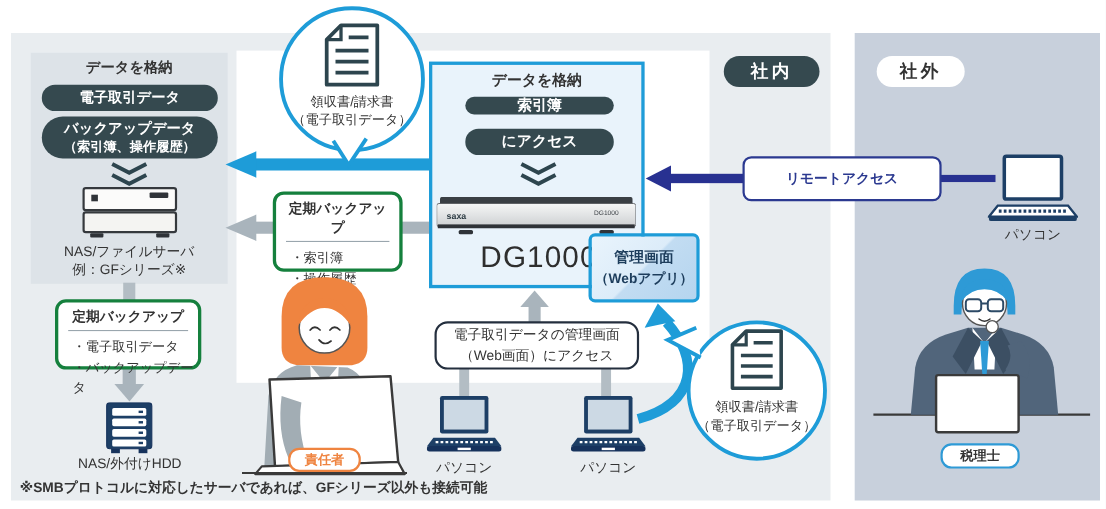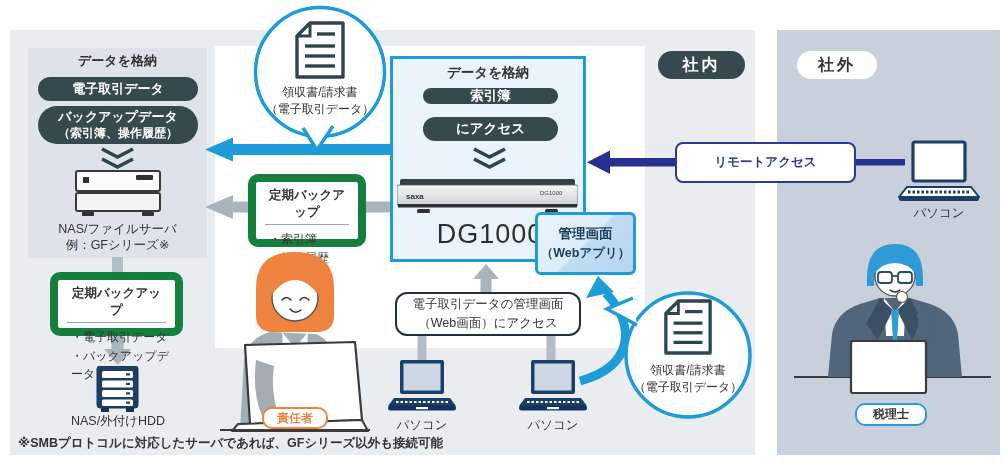--- a/index.html
+++ b/index.html
@@ -16,21 +16,21 @@
   .pill-dark{background:#35494f;color:#fff;font-weight:bold;text-align:center;
              display:flex;flex-direction:column;justify-content:center;line-height:1.25;}
   .ttl{font-weight:bold;font-size:13px;text-align:center;color:#333;}
   .zone-pill{height:28px;border-radius:14px;font-weight:bold;font-size:16px;letter-spacing:3px;
              display:flex;align-items:center;justify-content:center;}
   .navy-box{background:#fff;border:2.5px solid #2b3990;border-radius:8px;color:#2b3990;
             font-weight:bold;font-size:12.5px;text-align:center;line-height:1.35;
             display:flex;flex-direction:column;justify-content:center;}
   .dark-box{background:#fff;border:2.5px solid #242f3e;border-radius:12px;font-size:12.5px;
             text-align:center;line-height:1.5;display:flex;flex-direction:column;justify-content:center;font-weight:500;}
-  .bk-box{background:#fff;border:8px solid #15803d;border-radius:10px;font-size:12px;}
+  .bk-box{background:#fff;border:3px solid #15803d;border-radius:10px;font-size:12px;}
   .bk-title{font-weight:bold;font-size:12.5px;text-align:center;padding:5px 0 3px 0;
             border-bottom:1px solid #9aa6ae;margin:0 9px;}
   .bk-items{padding:5px 0 0 13px;line-height:1.55;}
   .lbl{font-size:12.5px;text-align:center;color:#333;line-height:1.3;}
   .bubble-text{font-size:12px;text-align:center;color:#333;line-height:1.4;font-weight:500;}
   .dgbox{left:390px;top:56px;width:196px;height:206px;background:#e9f3fb;border:3px solid #1e9cd8;box-sizing:border-box;}
   .adminbox{left:535px;top:212px;width:101px;height:63px;box-sizing:border-box;border:3px solid #1e9cd8;border-radius:6px;
             background:linear-gradient(135deg,#e9f4fc 0%,#dcecf9 49%,#c2dcf2 51%,#b5d5ef 100%);
             display:flex;flex-direction:column;justify-content:center;text-align:center;
             color:#1d3d5c;font-weight:bold;font-size:13.5px;line-height:1.5;}

